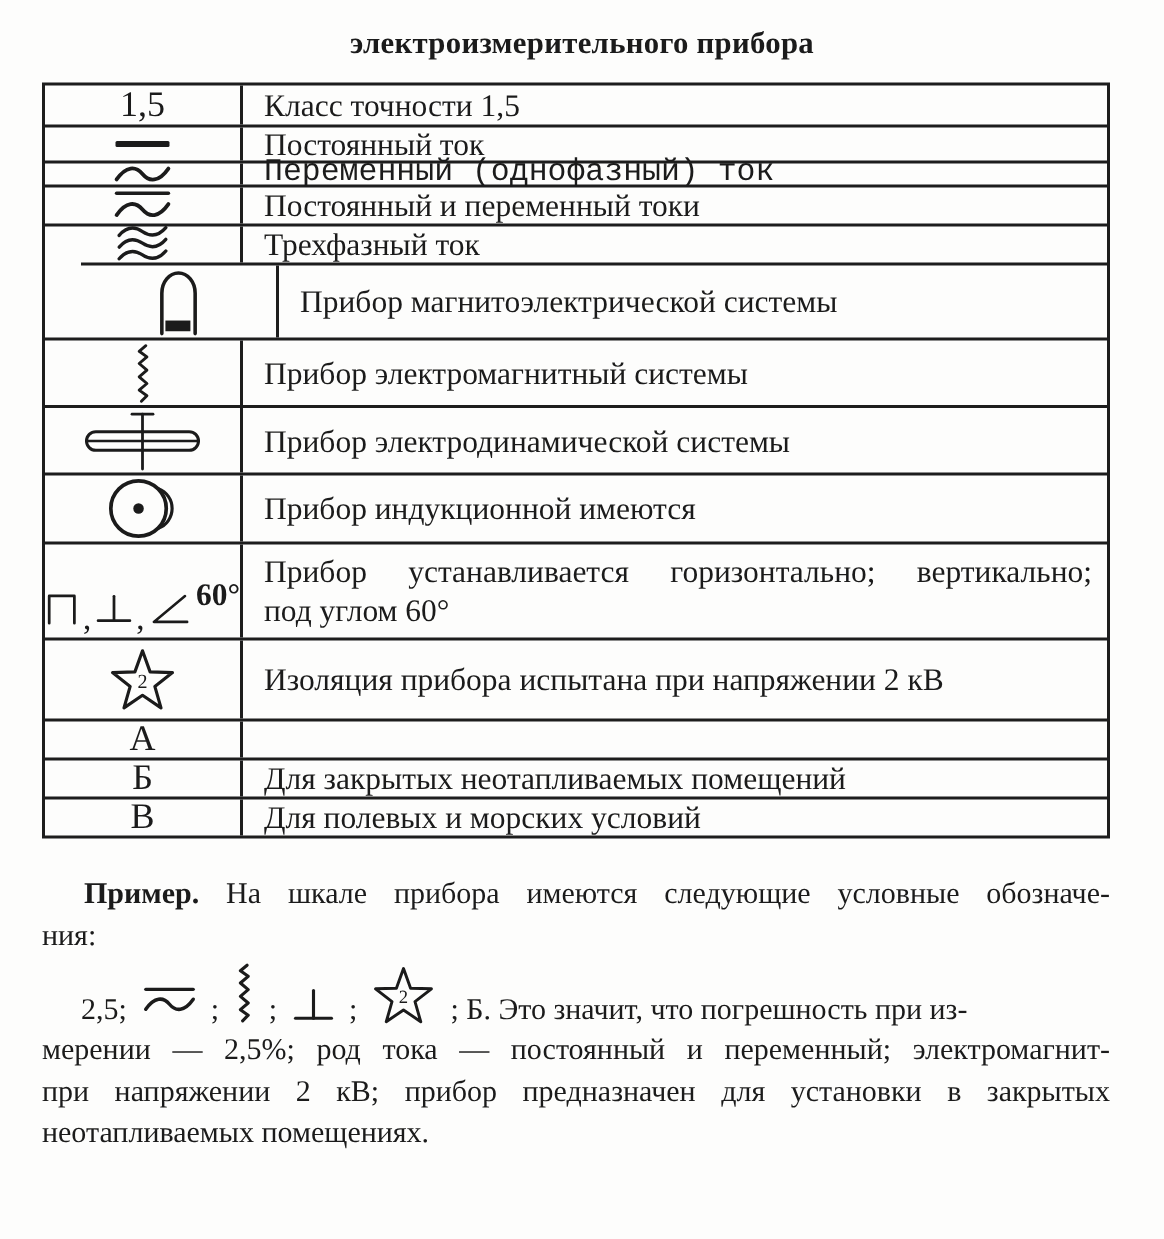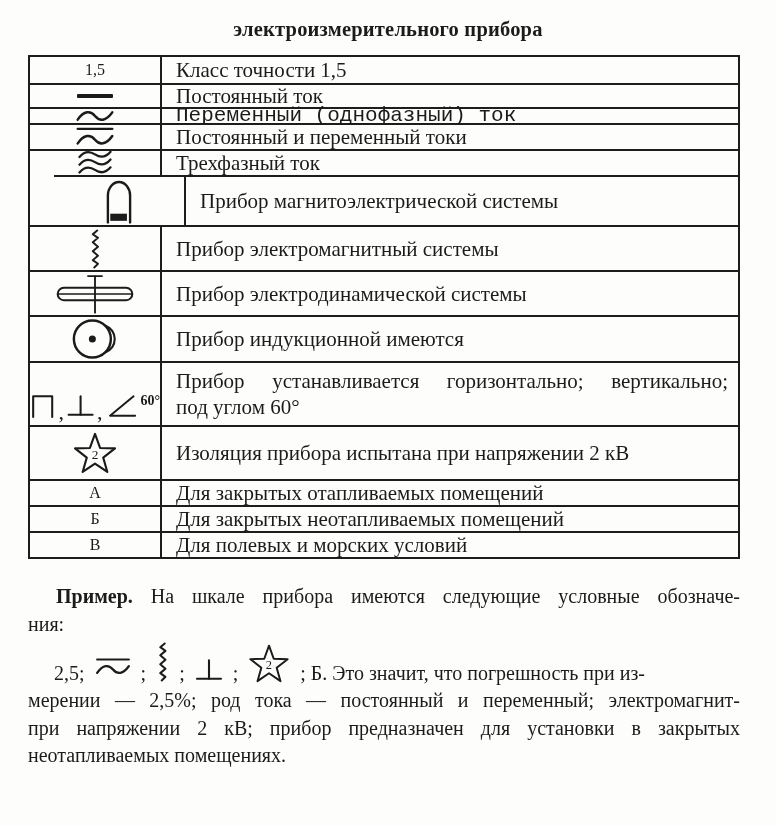--- a/index.html
+++ b/index.html
@@ -40,39 +40,39 @@
   }
   .c2 {
     flex: 1;
     display: flex;
     flex-direction: column;
     justify-content: center;
     padding: 2px 10px 2px 14px;
     font-size: 21px;
     line-height: 26px;
   }
-  .sym-text { font-size: 16px; }
+  .sym-text { font-size: 24px; }
 
   .h26 { height: 26px; } .h24 { height: 24px; } .h28 { height: 16px; font-family: Liberation Mono, monospace; }
   .h50 { height: 50px; margin-left: 24px; } .h45 { height: 45px; } .h46 { height: 46px; }
   .h64 { height: 64px; } .h54 { height: 54px; }
 
   .icon { display: block; }
   .icon path, .icon polyline, .icon polygon, .icon circle, .icon line {
     stroke: #1b1b1b; fill: none; stroke-linecap: round;
   }
   .icon .fill { fill: #1b1b1b; stroke: none; }
   .icon text {
     fill: #1b1b1b; stroke: none;
     font-family: "Liberation Serif", serif;
   }
 
   .mount-cell { display: flex; align-items: flex-end; gap: 3px; padding-bottom: 6px; }
   .mount-comma { font-size: 22px; line-height: 14px; }
-  .angle-value { font-size: 14px; font-weight: bold; margin-bottom: 10px; margin-left: 1px; }
+  .angle-value { font-size: 21px; font-weight: bold; margin-bottom: 10px; margin-left: 1px; }
 
   .justify-last { text-align: justify; text-align-last: justify; white-space: nowrap; }
 
   
   .example { margin: 24px 10px 0 10px; width: 712px; font-size: 20px; }
   .ex-line { line-height: 27.5px; }
   .ex-line .b { font-weight: bold; }
   .indent { padding-left: 28px; }
   .symbols-line {
     display: flex;
@@ -214,21 +214,20 @@
             <text x="24" y="29" font-size="14" text-anchor="middle">2</text>
           </svg>
       </div>
       <div class="c2">Изоляция прибора испытана при напряжении 2 кВ</div>
     </div>
 
     <div class="row h26">
       <div class="c1">
           <span class="sym-text">А</span>
         </div>
-      <div class="c2">Для закрытых отапливаемых помещений</div>
     </div>
 
     <div class="row h26">
       <div class="c1">
           <span class="sym-text">Б</span>
         </div>
       <div class="c2">Для закрытых неотапливаемых помещений</div>
     </div>
 
     <div class="row h26">

